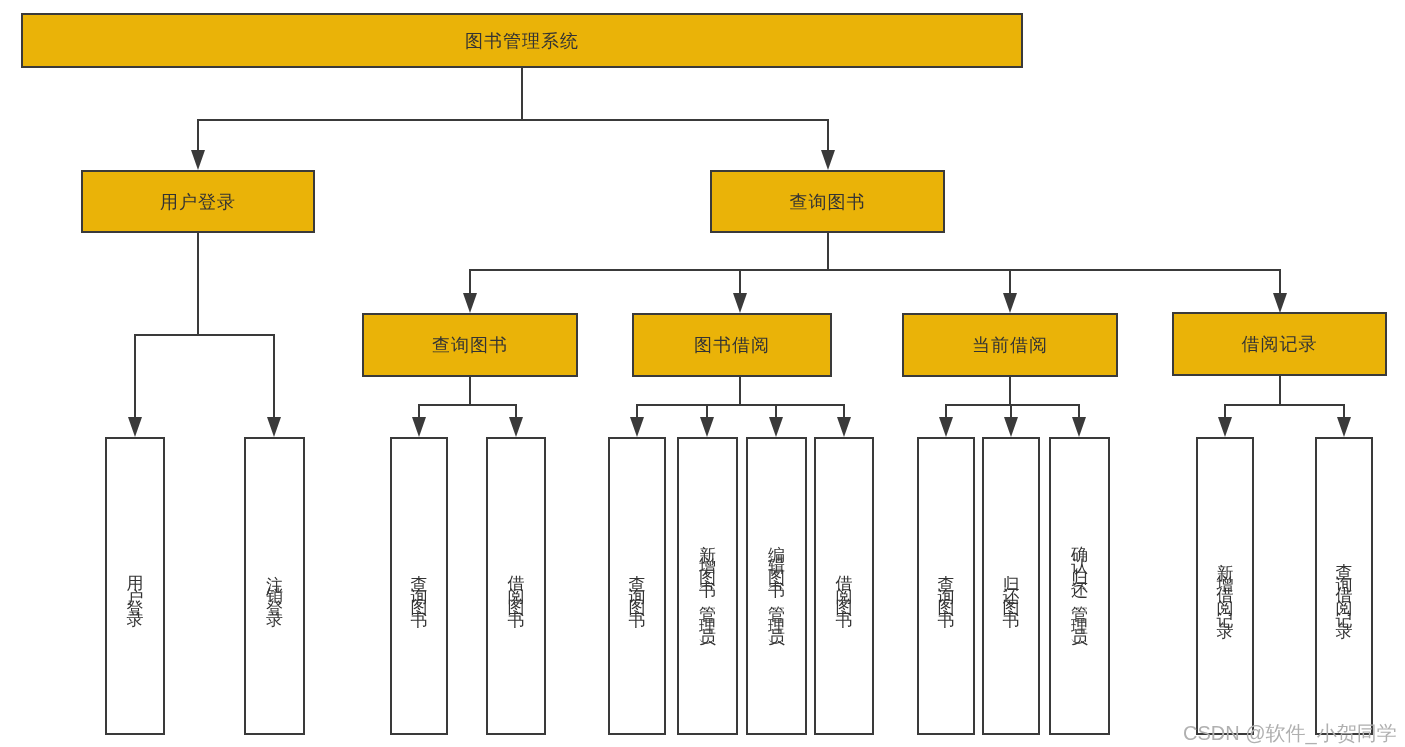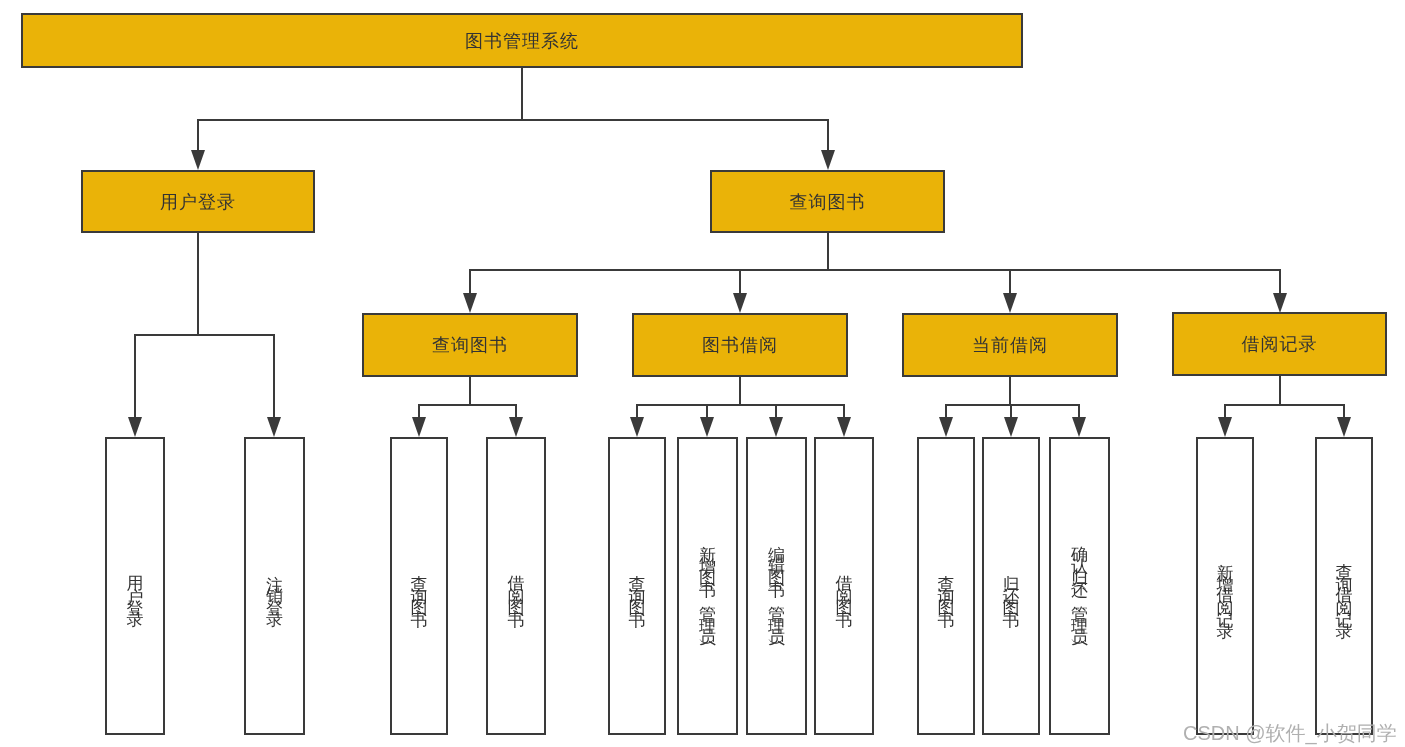--- a/index.html
+++ b/index.html
@@ -129,21 +129,21 @@
       <i class="head"></i>
     </div>
   <div class="arrow" style="left:1280px; top:269px; height:44px;">
       <i class="stem"></i>
       <i class="head"></i>
     </div>
 
   <div class="node" style="left:362px; top:313px; width:216px; height:64px;">
     <span>查询图书</span>
   </div>
-  <div class="node" style="left:632px; top:313px; width:216px; height:64px;">
+  <div class="node" style="left:632px; top:313px; width:200px; height:64px;">
     <span>图书借阅</span>
   </div>
   <div class="node" style="left:902px; top:313px; width:216px; height:64px;">
     <span>当前借阅</span>
   </div>
   <div class="node" style="left:1172px; top:312px; width:215px; height:64px;">
     <span>借阅记录</span>
   </div>
 
   <div class="vline" style="left:469px; top:376px; height:29px;"></div>

